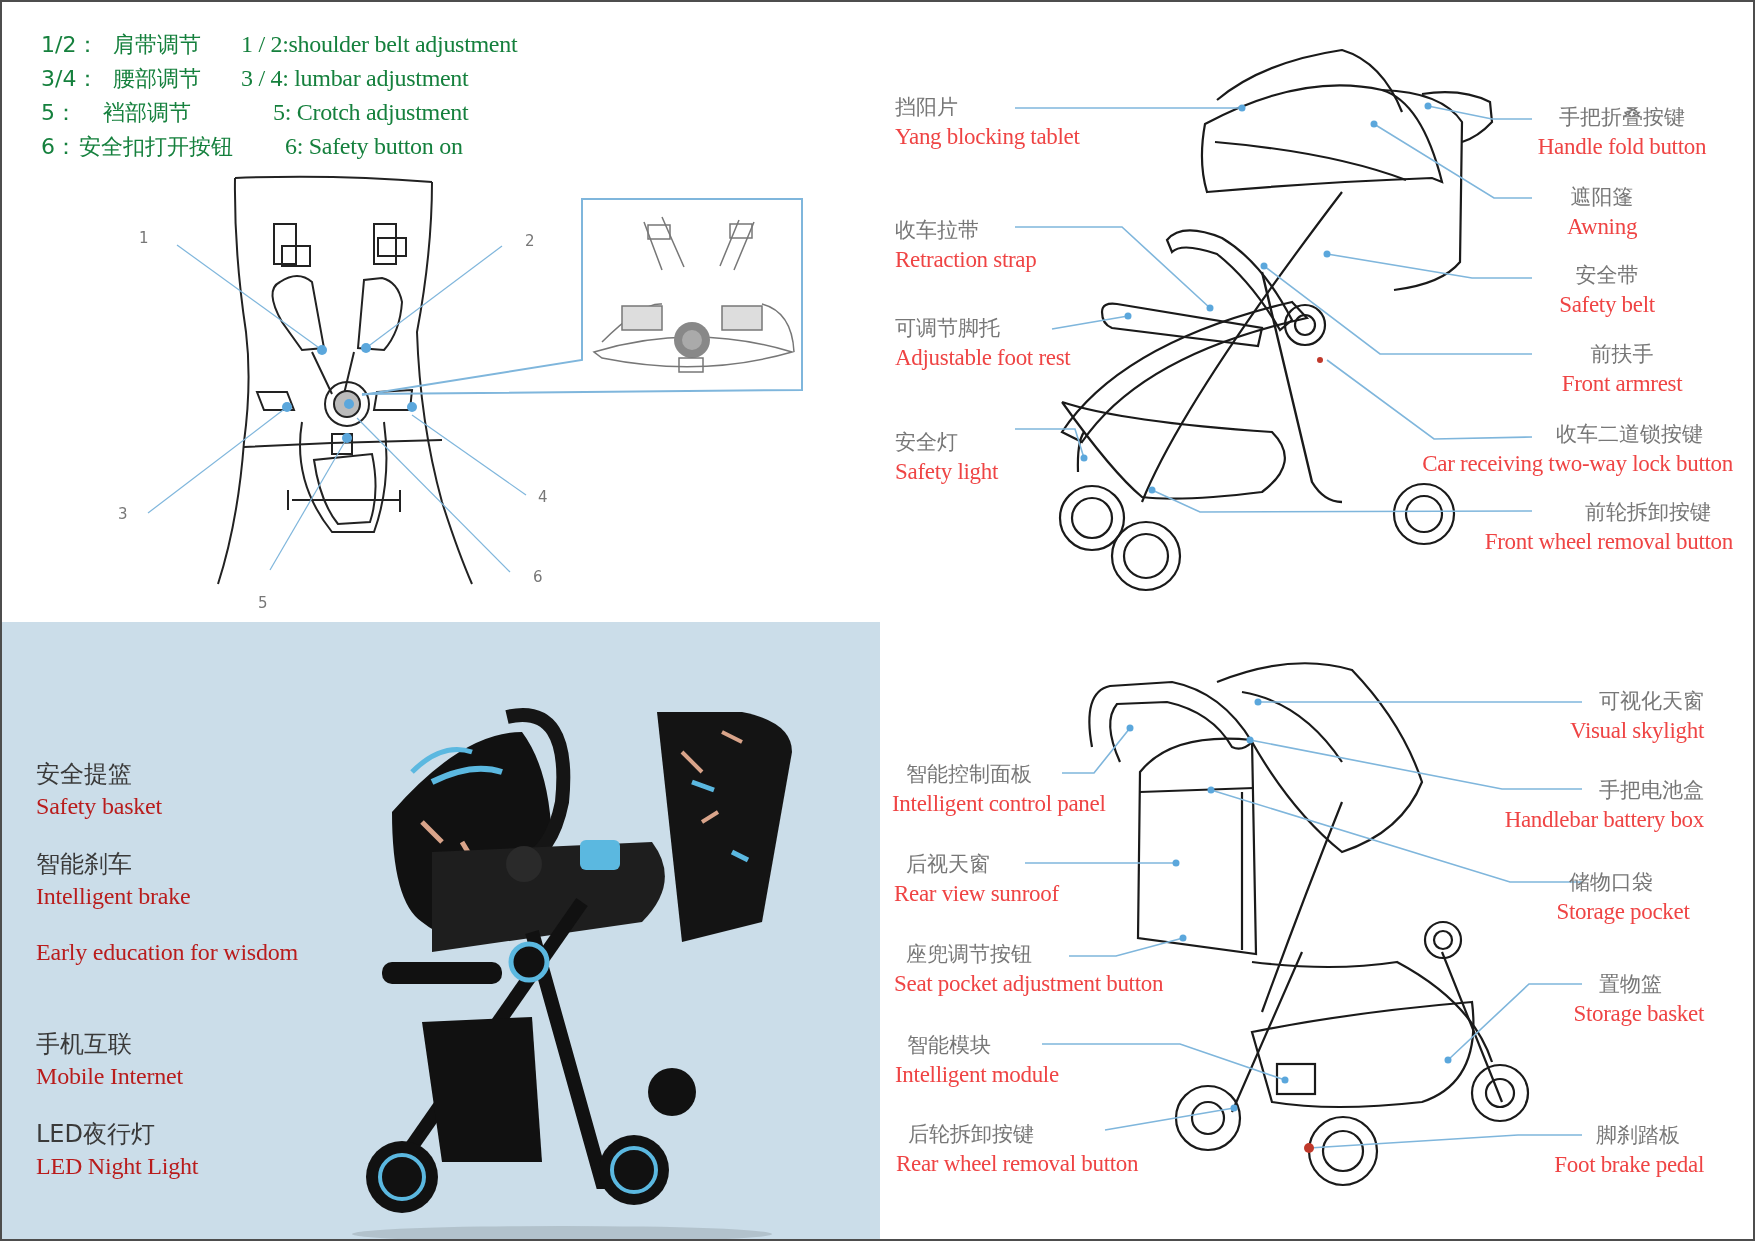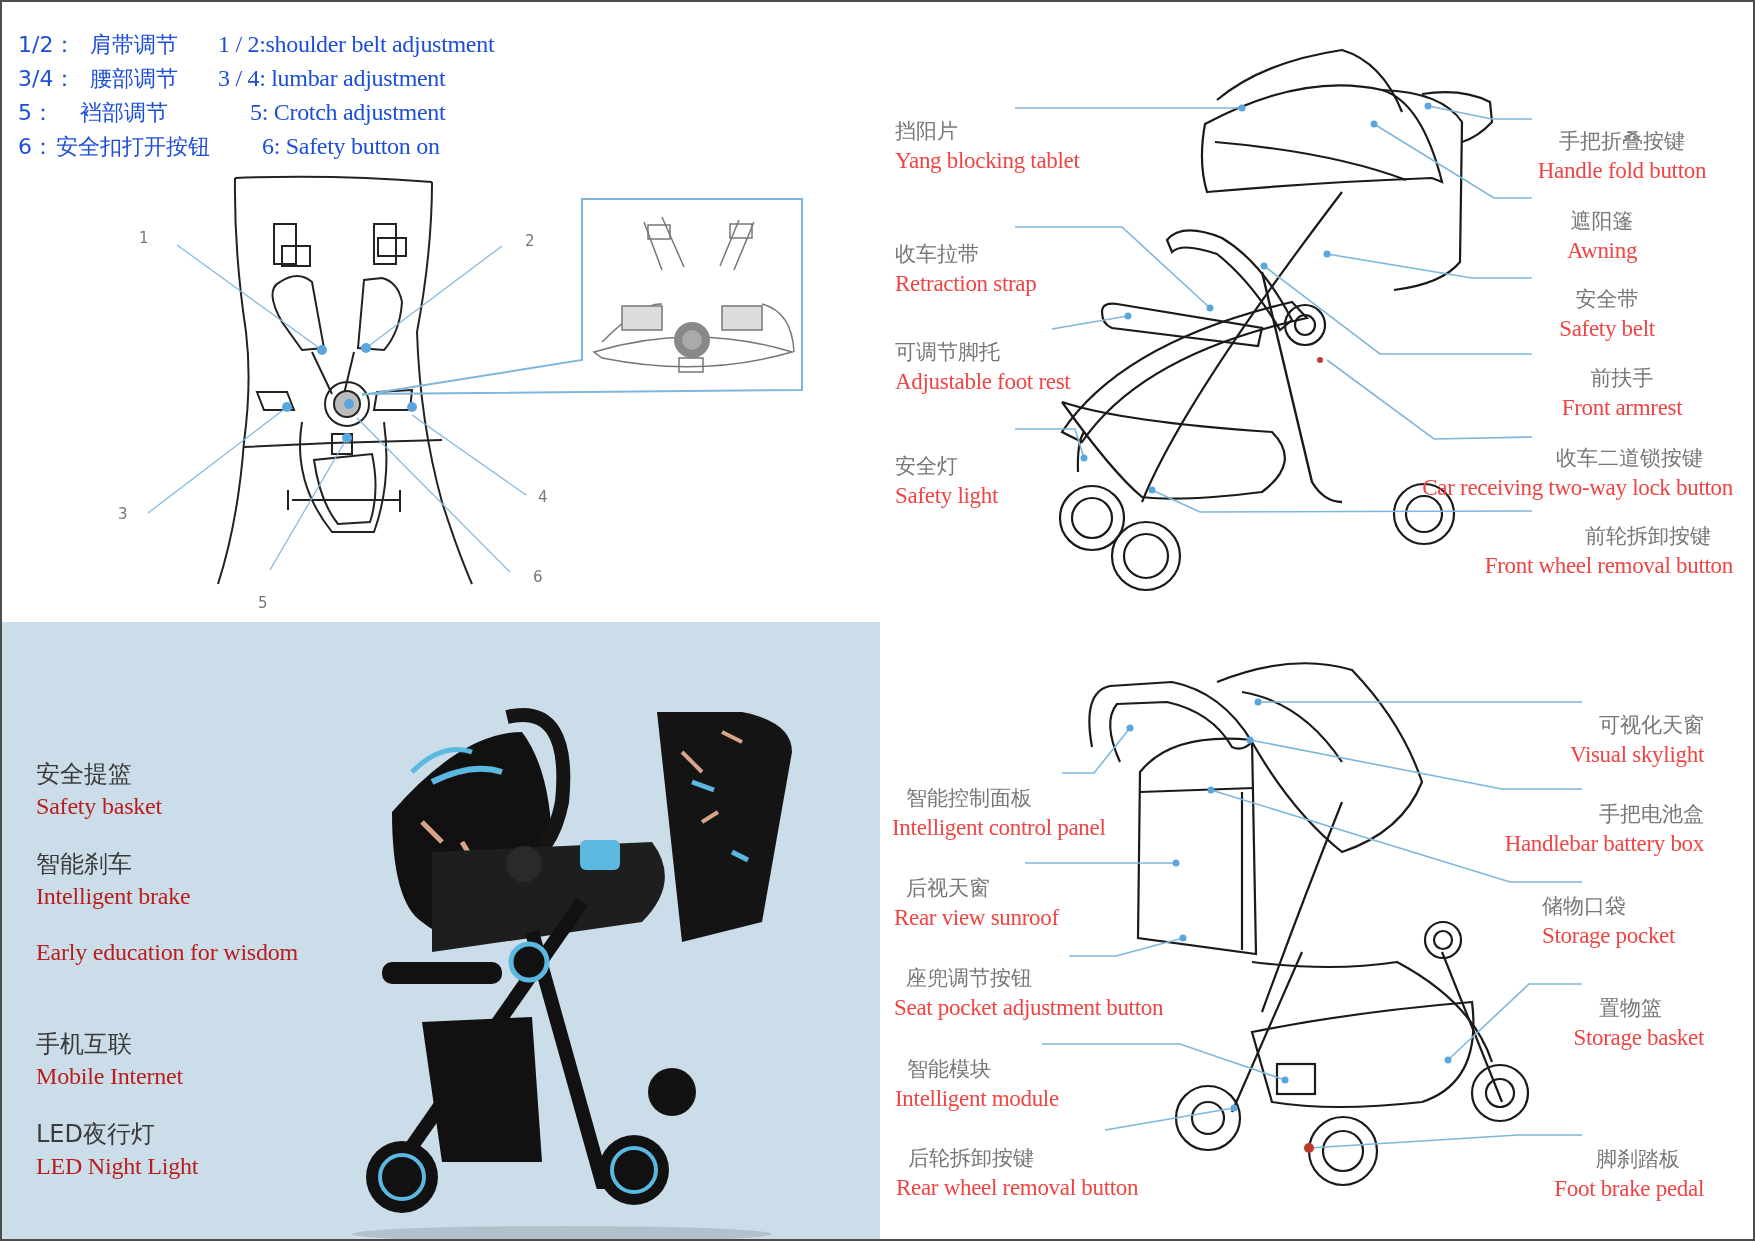--- a/index.html
+++ b/index.html
@@ -1,22 +1,22 @@
 <!DOCTYPE html>
 <html><head>
 <meta charset="utf-8">
 <style>
   html,body{margin:0;padding:0;background:#fff;}
   #page{position:relative;width:1755px;height:1241px;background:#fff;overflow:hidden;box-sizing:border-box;border:2px solid #4d4d4d;font-family:"Liberation Serif","DejaVu Serif",serif;color:#606060;}
-  .legend-line{position:absolute;left:16px;font-size:23px;white-space:nowrap;color:#1d4ed8;}
+  .legend-line{position:absolute;left:39px;font-size:23px;white-space:nowrap;color:#15803d;}
   .legend-line .cn{font-family:"DejaVu Sans","Liberation Sans",sans-serif;font-size:22px;display:inline-block;}
   .legend-line .en{font-family:"Liberation Serif",serif;font-size:24px;letter-spacing:-0.3px;}
   .num{position:absolute;font-family:"DejaVu Sans",sans-serif;font-size:15px;color:#777;}
   .lbl{position:absolute;white-space:nowrap;}
-  .lbl .cn{display:block;font-family:"DejaVu Sans","Liberation Sans",sans-serif;font-size:21px;color:#777;line-height:30px;margin-top:24px;}
+  .lbl .cn{display:block;font-family:"DejaVu Sans","Liberation Sans",sans-serif;font-size:21px;color:#777;line-height:30px;}
   .lbl .en{display:block;font-family:"Liberation Serif",serif;font-size:23px;color:#ef4444;line-height:30px;letter-spacing:-0.3px;}
   .lbl.right{text-align:center;}
   #blue-panel{position:absolute;left:0;top:620px;width:878px;height:621px;background:#cbdde9;}
   .feat{position:absolute;left:34px;white-space:nowrap;}
   .feat .cn{display:block;font-family:"DejaVu Sans",sans-serif;font-size:24px;color:#3a3a3a;line-height:34px;}
   .feat .en{display:block;font-family:"Liberation Serif",serif;font-size:24px;color:#b91c1c;line-height:30px;letter-spacing:-0.2px;}
   svg{position:absolute;left:0;top:0;}
 </style>
 </head>
 <body>
@@ -336,21 +336,21 @@
   </div>
 
   <div class="lbl" style="left:1520px;top:684px;width:182px;text-align:right">
     <span class="cn">可视化天窗</span>
     <span class="en">Visual skylight</span>
   </div>
   <div class="lbl" style="left:1470px;top:773px;width:232px;text-align:right">
     <span class="cn">手把电池盒</span>
     <span class="en">Handlebar battery box</span>
   </div>
-  <div class="lbl" style="left:1540px;top:865px;width:162px;text-align:left">
+  <div class="lbl" style="left:1540px;top:865px;width:162px;text-align:center">
     <span class="cn" style="padding-right:24px">储物口袋</span>
     <span class="en">Storage pocket</span>
   </div>
   <div class="lbl" style="left:1540px;top:967px;width:162px;text-align:right">
     <span class="cn" style="padding-right:42px">置物篮</span>
     <span class="en">Storage basket</span>
   </div>
   <div class="lbl" style="left:1530px;top:1118px;width:172px;text-align:right">
     <span class="cn" style="padding-right:24px">脚刹踏板</span>
     <span class="en">Foot brake pedal</span>

